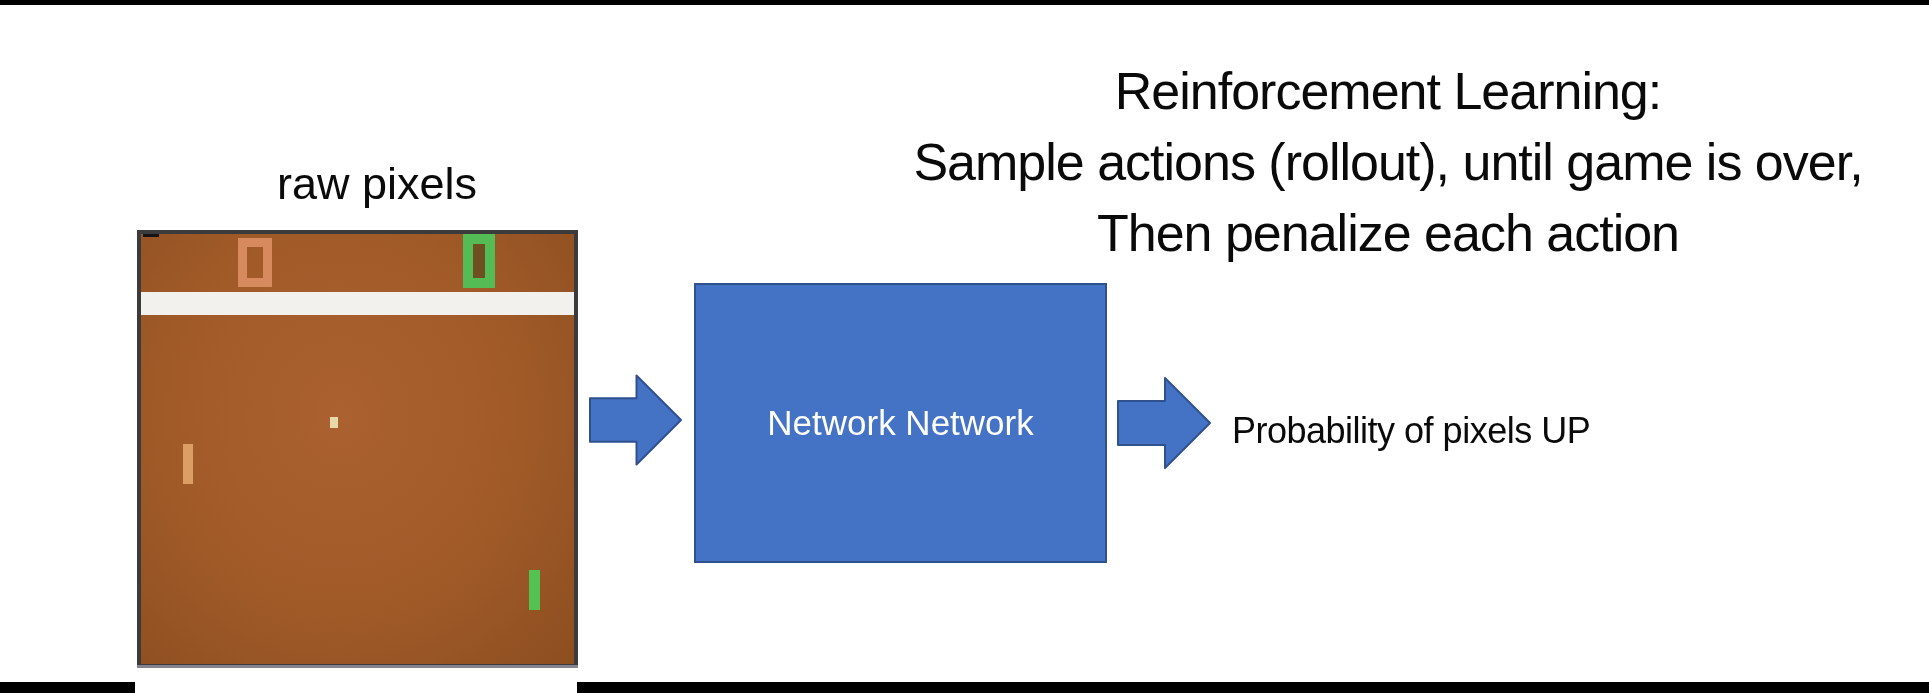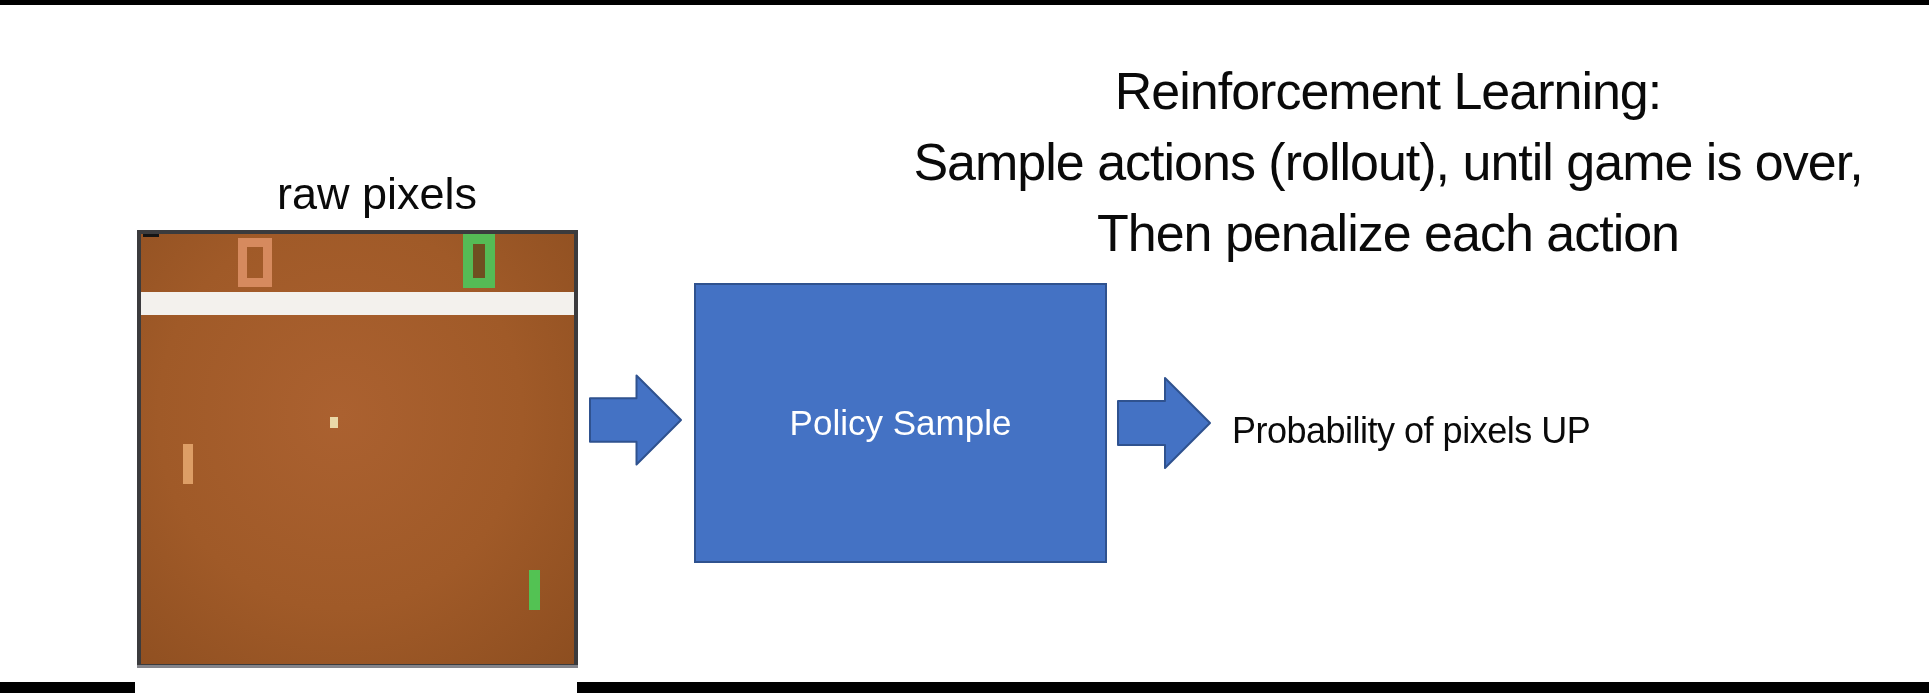--- a/index.html
+++ b/index.html
@@ -11,21 +11,21 @@
   }
   .abs{position:absolute;}
 
   
   .bar{background:#000;}
   #bar-top{left:0;top:0;width:1929px;height:5px;}
   #bar-bottom-left{left:0;top:682px;width:135px;height:11px;}
   #bar-bottom-right{left:577px;top:682px;width:1352px;height:11px;}
 
   
-  #raw-pixels{left:227px;top:168px;width:300px;text-align:center;
+  #raw-pixels{left:227px;top:158px;width:300px;text-align:center;
     font-size:45px;line-height:52px;color:#0a0a0a;}
 
   
   #pong{
     left:137px;top:230px;width:441px;height:438px;box-sizing:border-box;
     border:4px solid #3b3b3d;
     background:radial-gradient(ellipse at 46% 42%, #ab6130 0%, #a05a28 55%, #8d4e20 100%);
   }
   #pong .abs{position:absolute;}
   #pong-tick{left:2px;top:0;width:16px;height:3px;background:#141414;}
@@ -78,21 +78,21 @@
   <div class="abs" id="ball"></div>
   <div class="abs" id="paddle-right"></div>
 </div>
 <div class="abs" id="pong-bottom-highlight"></div>
 
 <svg class="abs flow-arrow" id="arrow-in" width="94" height="94" viewBox="0 0 95 94">
   <polygon points="1,25 48,25 48,2 93,47 48,92 48,69 1,69" fill="#4472c4" stroke="#2f528f" stroke-width="2" stroke-linejoin="round"></polygon>
 </svg>
 
 <div class="abs" id="policy-box">
-  <span id="policy-label">Policy Sample</span>
+  <span id="policy-label">Network Network</span>
 </div>
 
 <svg class="abs flow-arrow" id="arrow-out" width="97" height="94" viewBox="0 0 95 94">
   <polygon points="1,25 48,25 48,2 93,47 48,92 48,69 1,69" fill="#4472c4" stroke="#2f528f" stroke-width="2" stroke-linejoin="round"></polygon>
 </svg>
 
 <div class="abs" id="probability">Probability of pixels UP</div>
 
 <div class="abs" id="title">
   <div class="line">Reinforcement Learning:</div>

